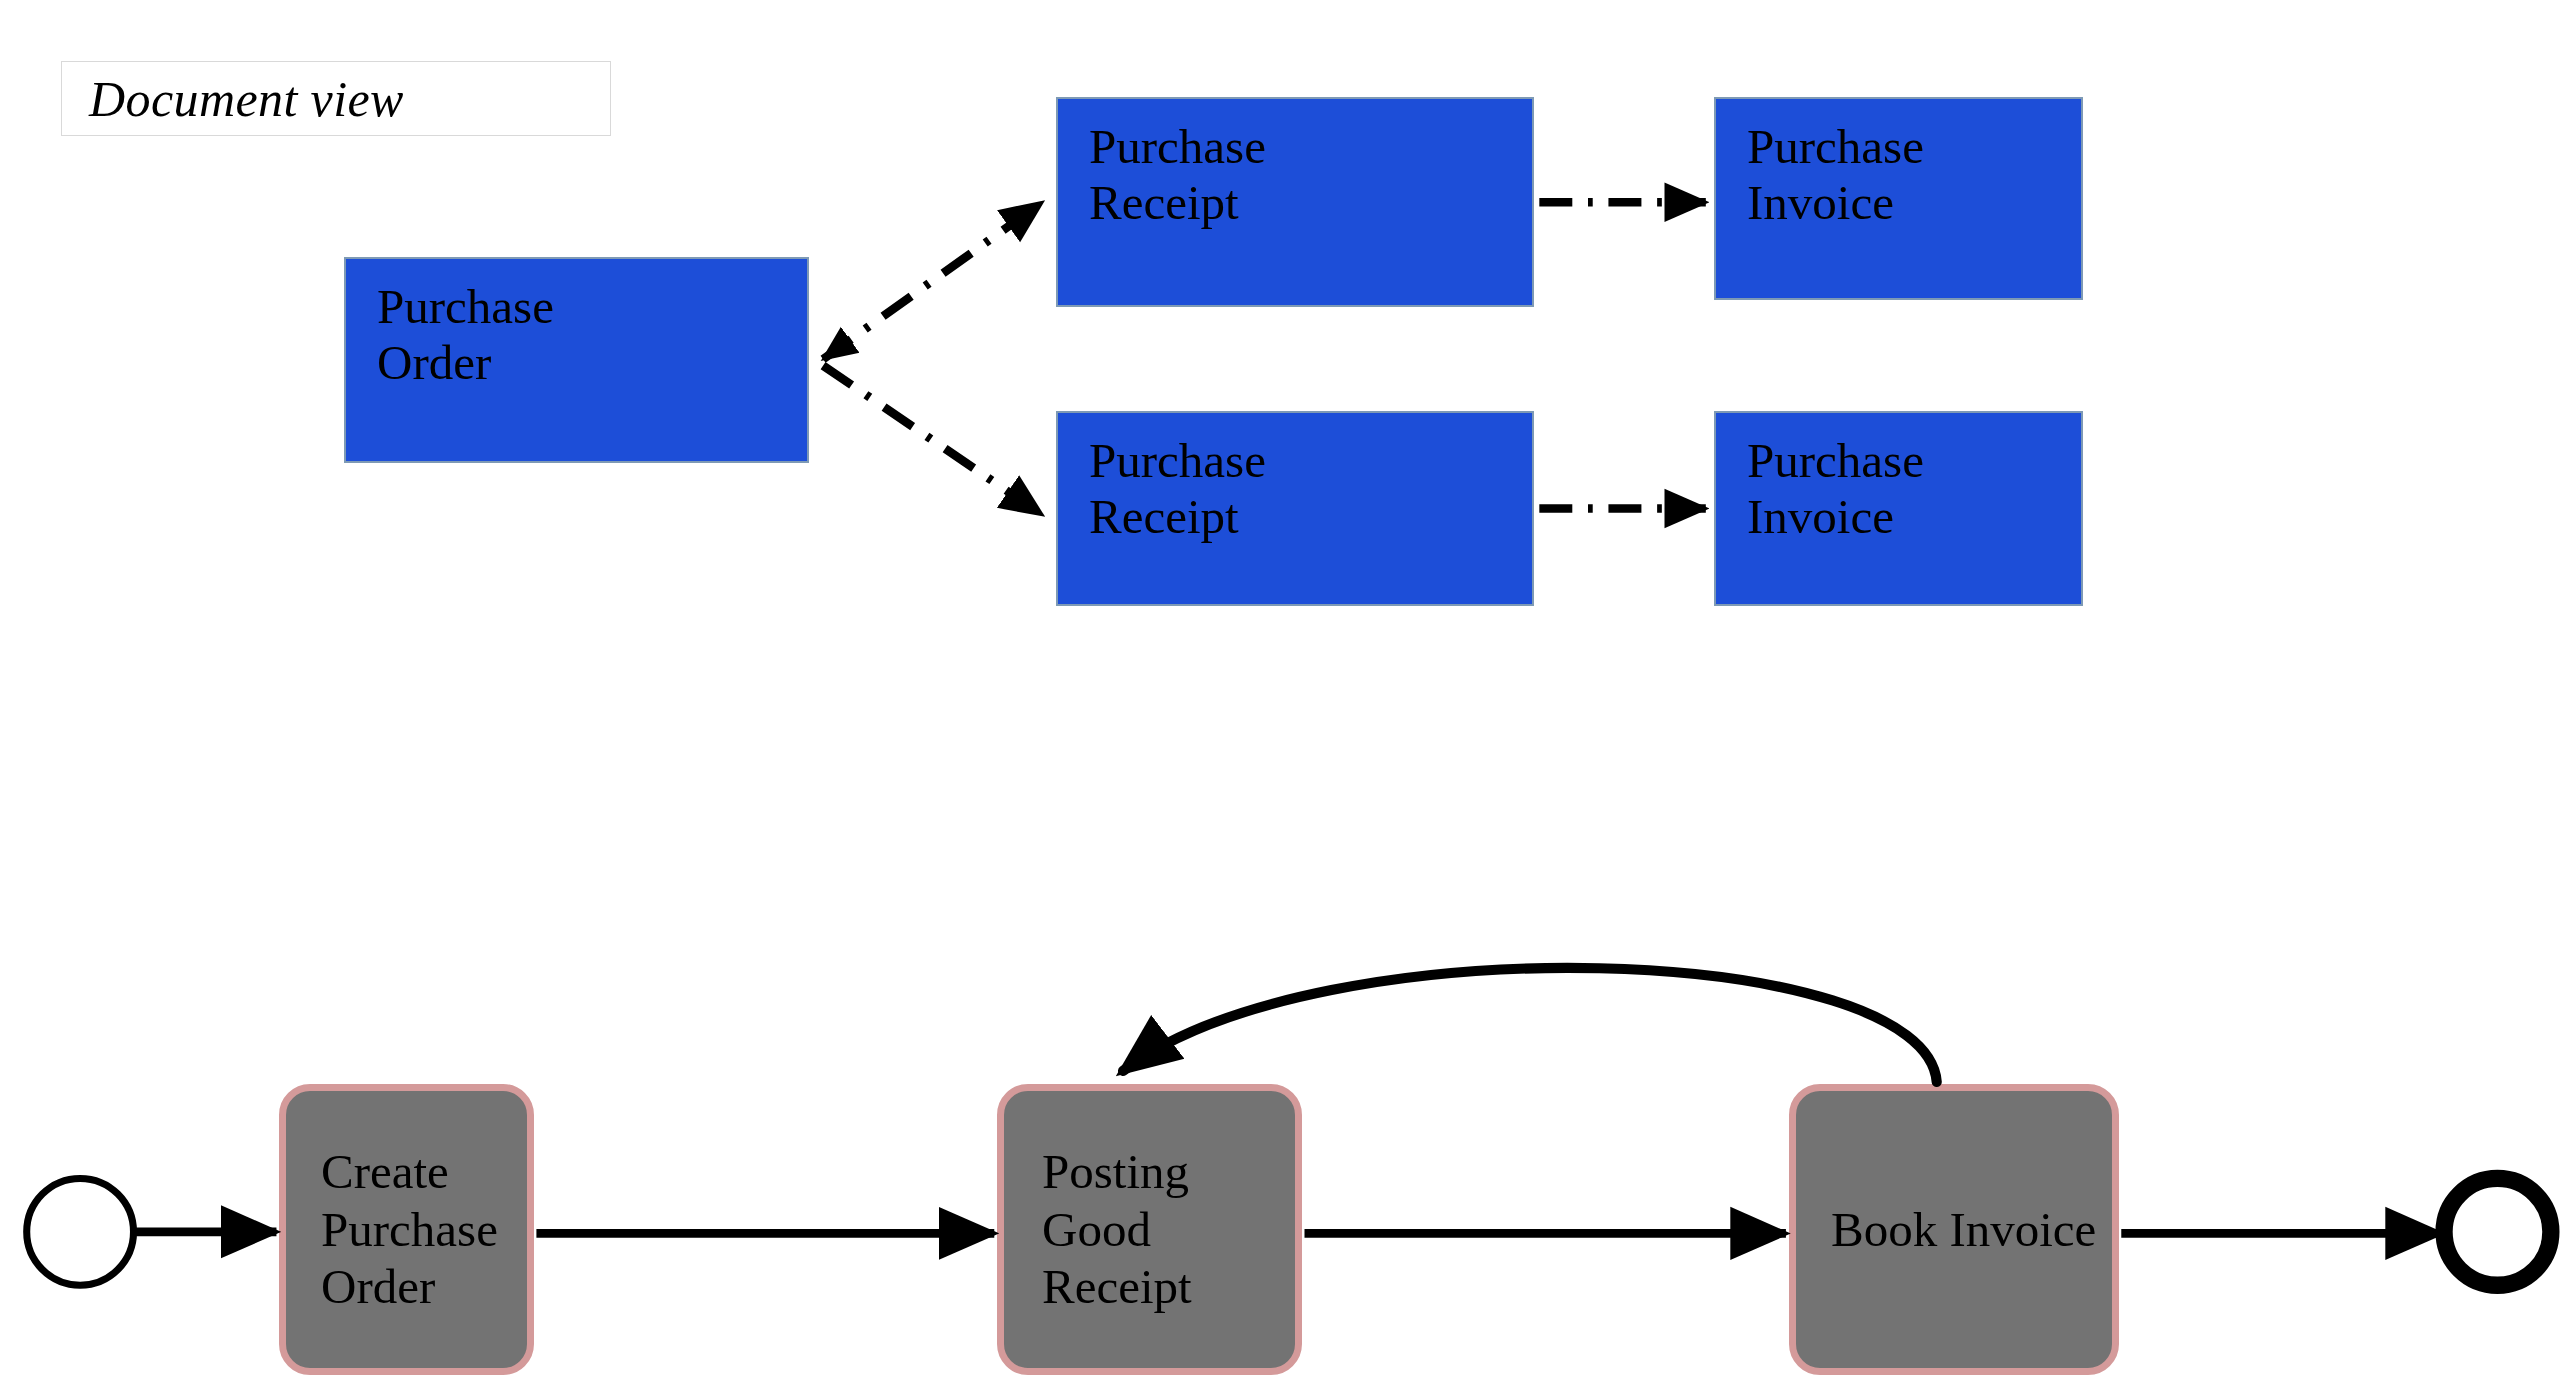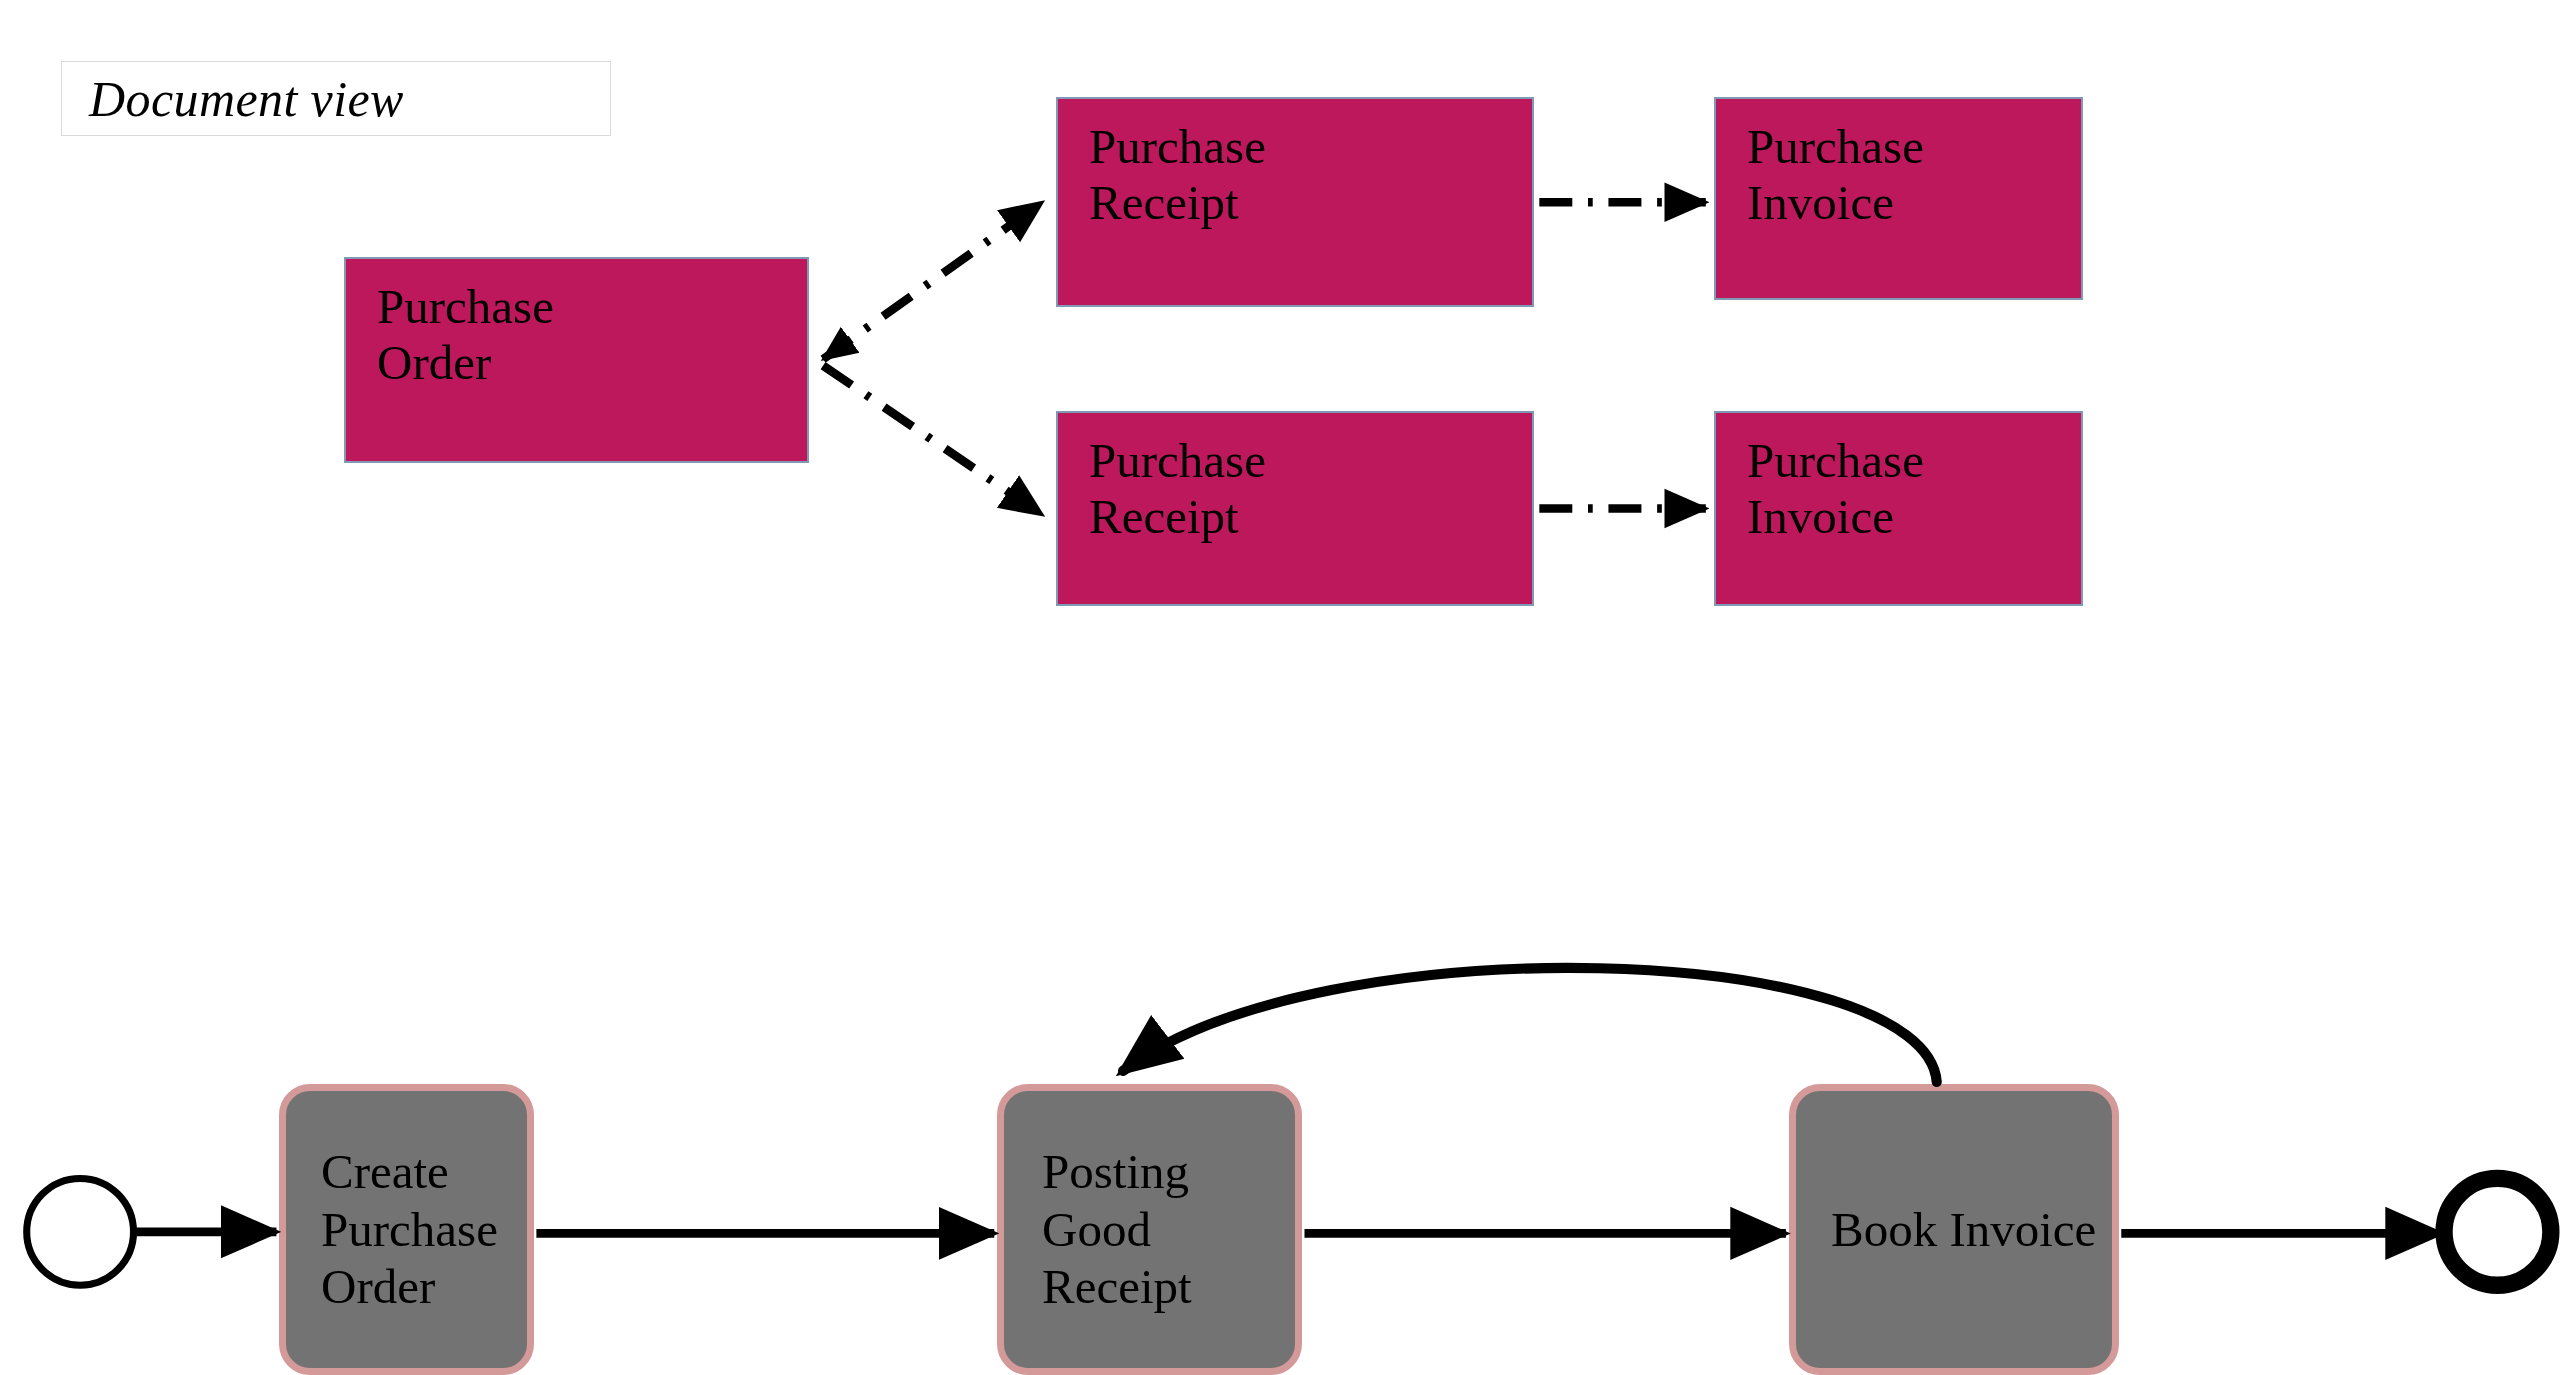--- a/index.html
+++ b/index.html
@@ -47,21 +47,21 @@
     left: 52px;  top: 795px;
     width: 636px; height: 79px;
     font-size: 50px;
   }
 
   
   .doc-box {
     position: absolute;
     box-sizing: border-box;
     border: 2.4px solid #7e9ab5;
-    background: #be185d;
+    background: #1d4ed8;
     color: #000000;
     font-size: 49px;
     line-height: 1.14;
     padding: 20.4px 0 0 31px;
     white-space: pre-line;
   }
   #doc-purchase-order     { left: 344px;  top: 237px;  width: 465px; height: 206px; }
   #doc-receipt-1          { left: 1056px; top: 77px;   width: 478px; height: 210px; }
   #doc-invoice-1          { left: 1714px; top: 77px;   width: 369px; height: 203px; }
   #doc-receipt-2          { left: 1056px; top: 391px;  width: 478px; height: 195px; }

